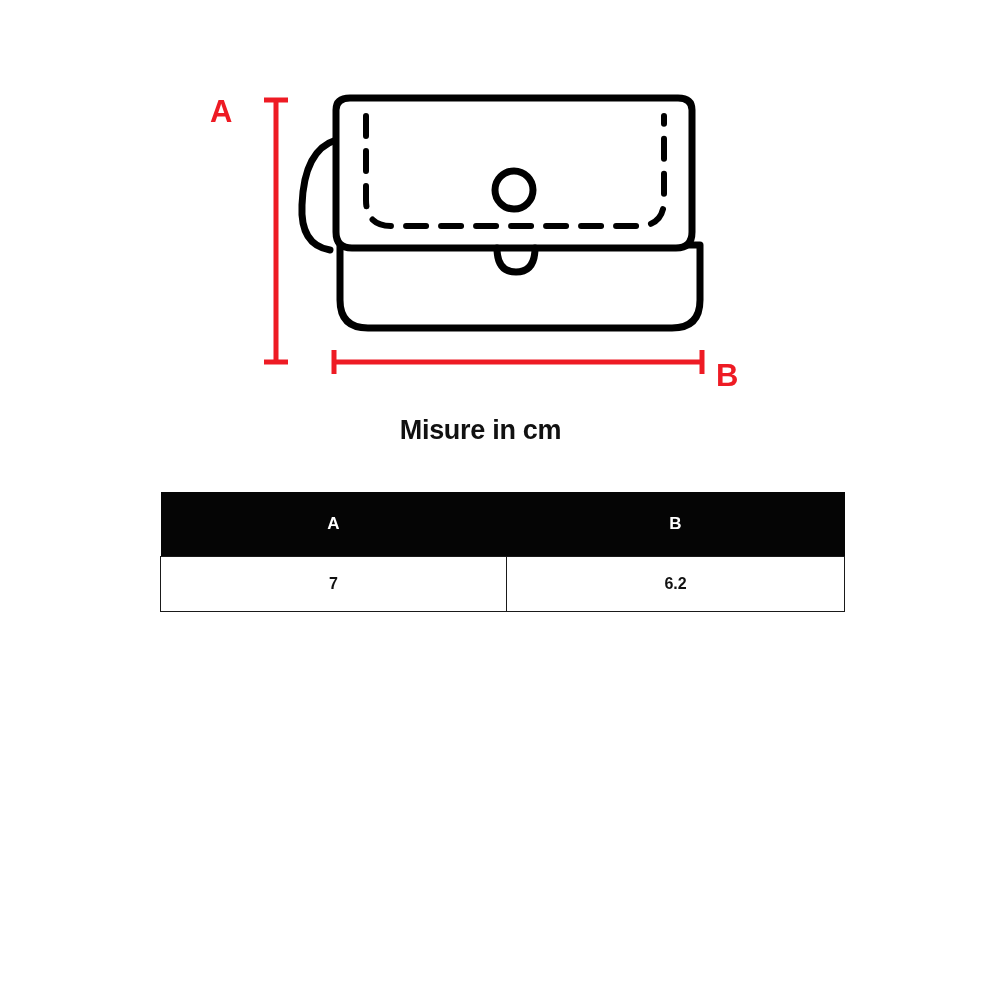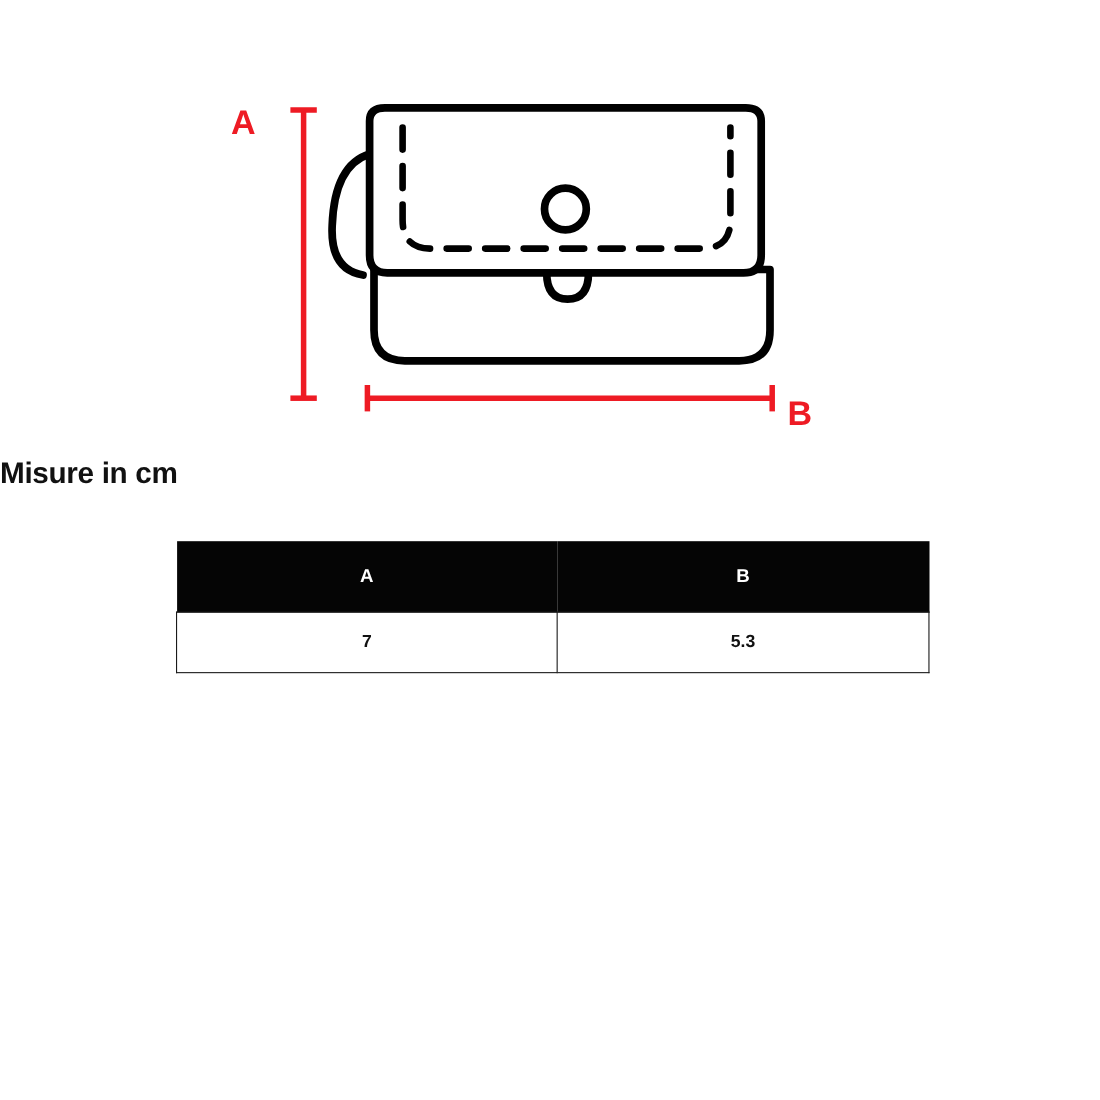--- a/index.html
+++ b/index.html
@@ -24,20 +24,21 @@
   }
   .diagram-svg {
     display: block;
   }
 
   .caption {
     position: absolute;
     top: 415px;
     left: 0;
     width: 961px;
+    text-align: center;
     font-size: 27px;
     font-weight: bold;
     color: #111111;
     letter-spacing: -0.3px;
     font-family: "Liberation Sans", sans-serif;
   }
 
   .size-table {
     position: absolute;
     left: 160px;
@@ -114,16 +115,16 @@
 <table class="size-table">
   <thead>
     <tr>
       <th class="col-a">A</th>
       <th class="col-b">B</th>
     </tr>
   </thead>
   <tbody>
     <tr>
       <td>7</td>
-      <td>5.3</td>
+      <td>6.2</td>
     </tr>
   </tbody>
 </table>
 
 </body></html>

